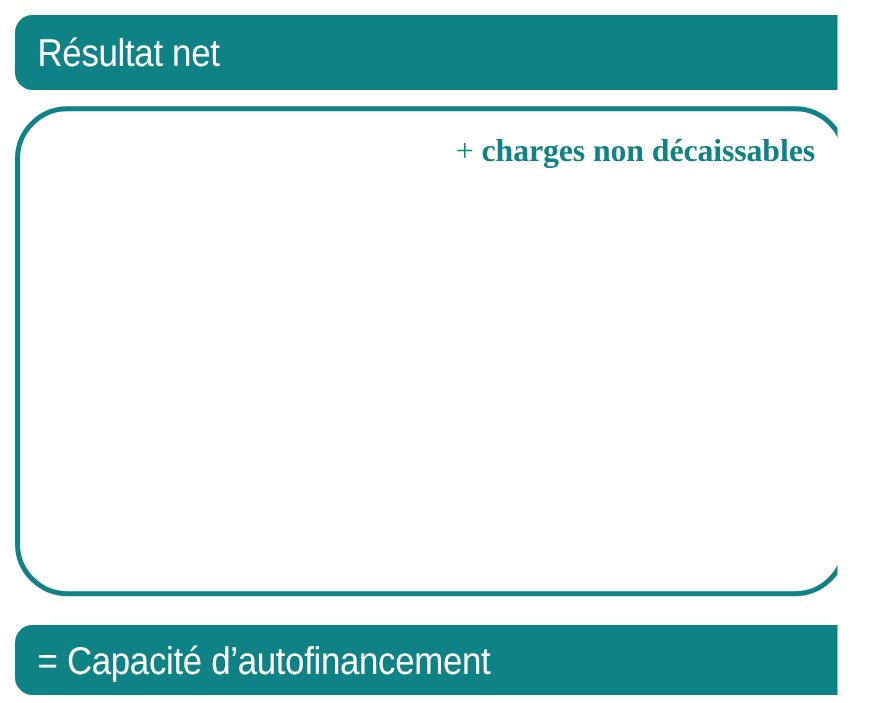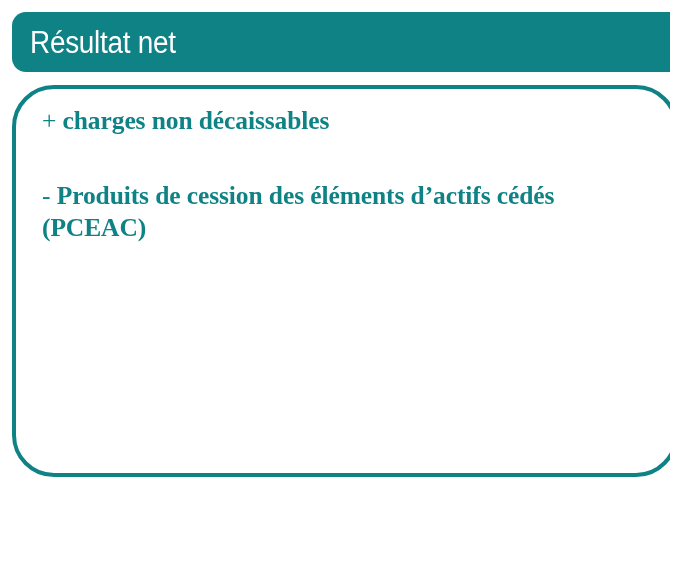--- a/index.html
+++ b/index.html
@@ -68,20 +68,21 @@
     border: 4px solid #0e8285;
     border-radius: 42px;
     background: #ffffff;
   }
 
   #items-list {
     position: absolute;
     left: 26px;
     top: 16px;
     right: 22px;
+    text-align: right;
   }
 
   .item {
     color: #0e8285;
     font-family: "Liberation Serif", serif;
     font-weight: 700;
     font-size: 25.5px;
     line-height: 32px;
     letter-spacing: -0.1px;
     margin: 0 0 43px 0;
@@ -104,22 +105,21 @@
   <div id="middle-box">
     <div id="items-list">
 
       <p class="item">
         <span class="sign">+</span>
         <span>charges non décaissables</span>
       </p>
 
 
 
-      <p class="item">
-        <span class="sign">-</span>
-        <span>Produits de cession des éléments d’actifs cédés (PCEAC)</span>
-      </p>
 
     </div>
   </div>
 
+  <div class="bar" id="bottom-bar">
+    <span class="bar-text">= Capacité d’autofinancement</span>
+  </div>
 
 </div>
 
 </body></html>

